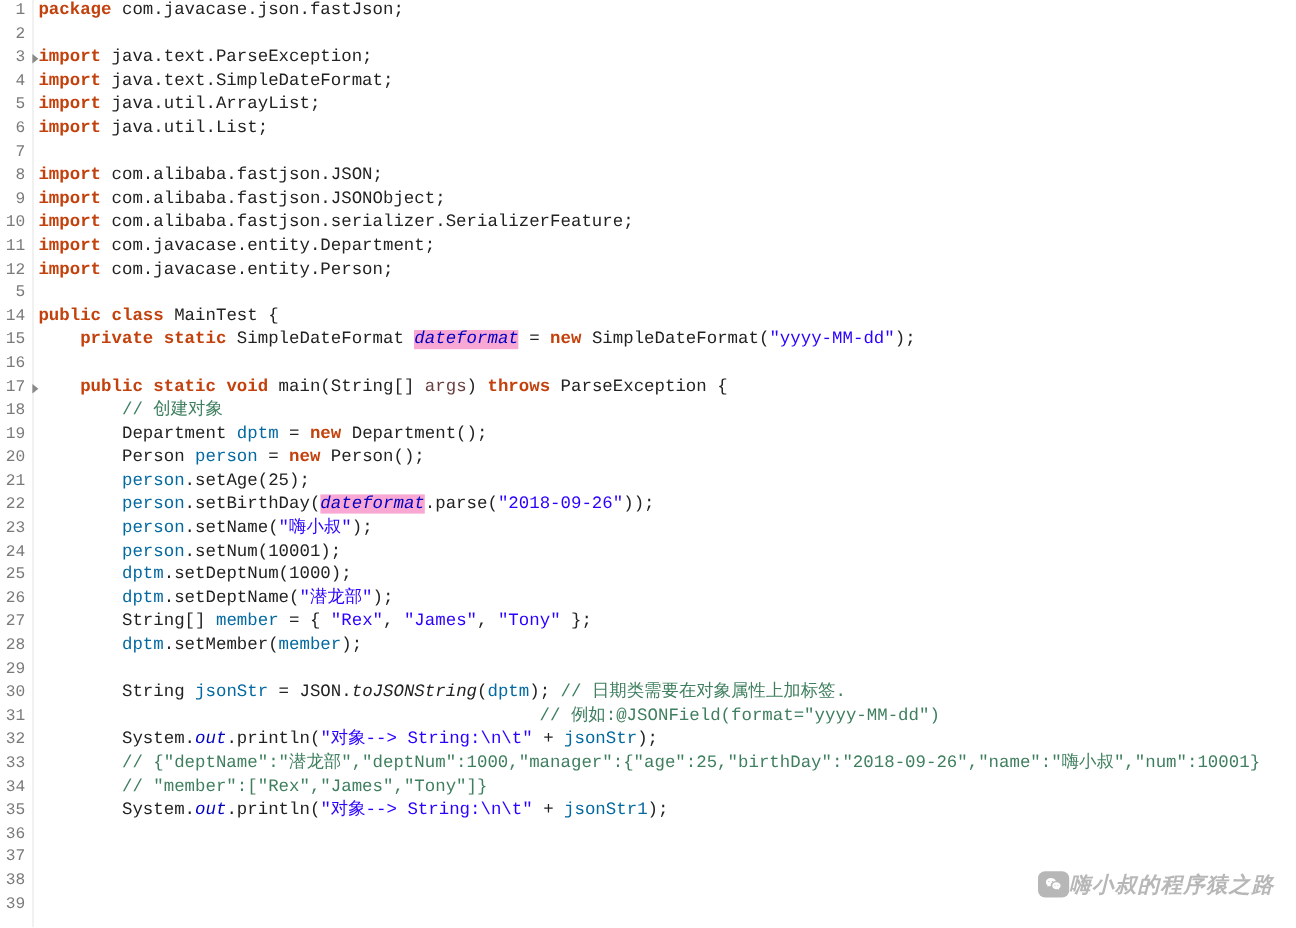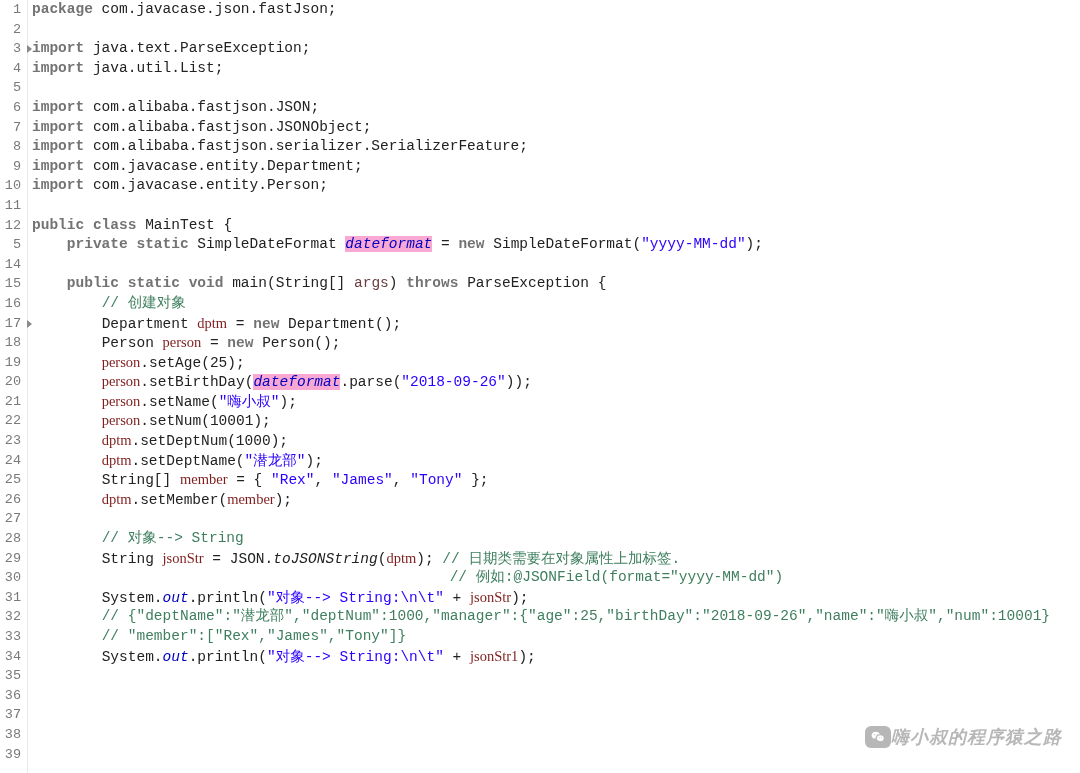--- a/index.html
+++ b/index.html
@@ -43,24 +43,24 @@
     flex: 1;
     padding-left: 4px;
   }
   .line {
     height: 19.6px;
     line-height: 19.6px;
     white-space: pre;
     color: #222;
   }
   .line.cur { background: #e6f0fa; }
-  .kw { color: #737373; font-weight: bold; }
+  .kw { color: #c2410c; font-weight: bold; }
   .str { color: #2a00ff; }
   .cmt { color: #3f7f5f; }
-  .var { color: #7f1d1d; font-family: Liberation Serif, serif; }
+  .var { color: #0369a1; }
   .fld { color: #0000c0; font-style: italic; }
   .fldhl { background: #f9a8d4; }
   .stc { font-style: italic; }
   .parm { color: #6a3e3e; }
   .cursor { border-right: 1px solid #000; }
   .watermark {
     position: absolute;
     right: 18px;
     bottom: 24px;
     display: flex;
@@ -126,20 +126,22 @@
     <div class="ln">36</div>
     <div class="ln">37</div>
     <div class="ln">38</div>
     <div class="ln">39</div>
   </div>
 
 <div class="code">
 <div class="line"><span class="kw">package</span><span> com.javacase.json.fastJson;</span></div>
 <div class="line"></div>
 <div class="line"><span class="kw">import</span><span> java.text.ParseException;</span></div>
+<div class="line"><span class="kw">import</span><span> java.text.SimpleDateFormat;</span></div>
+<div class="line"><span class="kw">import</span><span> java.util.ArrayList;</span></div>
 <div class="line"><span class="kw">import</span><span> java.util.List;</span></div>
 <div class="line"></div>
 <div class="line"><span class="kw">import</span><span> com.alibaba.fastjson.JSON;</span></div>
 <div class="line"><span class="kw">import</span><span> com.alibaba.fastjson.JSONObject;</span></div>
 <div class="line"><span class="kw">import</span><span> com.alibaba.fastjson.serializer.SerializerFeature;</span></div>
 <div class="line"><span class="kw">import</span><span> com.javacase.entity.Department;</span></div>
 <div class="line"><span class="kw">import</span><span> com.javacase.entity.Person;</span></div>
 <div class="line"></div>
 <div class="line"><span class="kw">public</span> <span class="kw">class</span><span> MainTest {</span></div>
 <div class="line"><span>    </span><span class="kw">private</span> <span class="kw">static</span><span> SimpleDateFormat </span><span class="fld fldhl stc">dateformat</span><span> = </span><span class="kw">new</span><span> SimpleDateFormat(</span><span class="str">"yyyy-MM-dd"</span><span>);</span></div>
@@ -150,21 +152,20 @@
 <div class="line"><span>        </span><span>Person </span><span class="var">person</span><span> = </span><span class="kw">new</span><span> Person();</span></div>
 <div class="line"><span>        </span><span class="var">person</span><span>.setAge(25);</span></div>
 <div class="line"><span>        </span><span class="var">person</span><span>.setBirthDay(</span><span class="fld fldhl stc">dateformat</span><span>.parse(</span><span class="str">"2018-09-26"</span><span>));</span></div>
 <div class="line"><span>        </span><span class="var">person</span><span>.setName(</span><span class="str">"嗨小叔"</span><span>);</span></div>
 <div class="line"><span>        </span><span class="var">person</span><span>.setNum(10001);</span></div>
 <div class="line"><span>        </span><span class="var">dptm</span><span>.setDeptNum(1000);</span></div>
 <div class="line"><span>        </span><span class="var">dptm</span><span>.setDeptName(</span><span class="str">"潜龙部"</span><span>);</span></div>
 <div class="line"><span>        </span><span>String[] </span><span class="var">member</span><span> = { </span><span class="str">"Rex"</span><span>, </span><span class="str">"James"</span><span>, </span><span class="str">"Tony"</span><span> };</span></div>
 <div class="line"><span>        </span><span class="var">dptm</span><span>.setMember(</span><span class="var">member</span><span>);</span></div>
 <div class="line"></div>
-<div class="line"><span>        </span><span class="cmt">// 对象--&gt; String</span></div>
 <div class="line"><span>        </span><span>String </span><span class="var">jsonStr</span><span> = JSON.</span><span class="stc">toJSONString</span><span>(</span><span class="var">dptm</span><span>); </span><span class="cmt">// 日期类需要在对象属性上加标签.</span></div>
 <div class="line"><span>                                                </span><span class="cmt">// 例如:@JSONField(format="yyyy-MM-dd")</span></div>
 <div class="line"><span>        </span><span>System.</span><span class="fld stc">out</span><span>.println(</span><span class="str">"对象--&gt; String:\n\t"</span><span> + </span><span class="var">jsonStr</span><span>);</span></div>
 <div class="line"><span>        </span><span class="cmt">// {"deptName":"潜龙部","deptNum":1000,"manager":{"age":25,"birthDay":"2018-09-26","name":"嗨小叔","num":10001}</span></div>
 <div class="line"><span>        </span><span class="cmt">// "member":["Rex","James","Tony"]}</span></div>
 <div class="line"><span>        </span><span>System.</span><span class="fld stc">out</span><span>.println(</span><span class="str">"对象--&gt; String:\n\t"</span><span> + </span><span class="var">jsonStr1</span><span>);</span></div>
 <div class="line"></div>
 </div>
 
 <div class="watermark">

